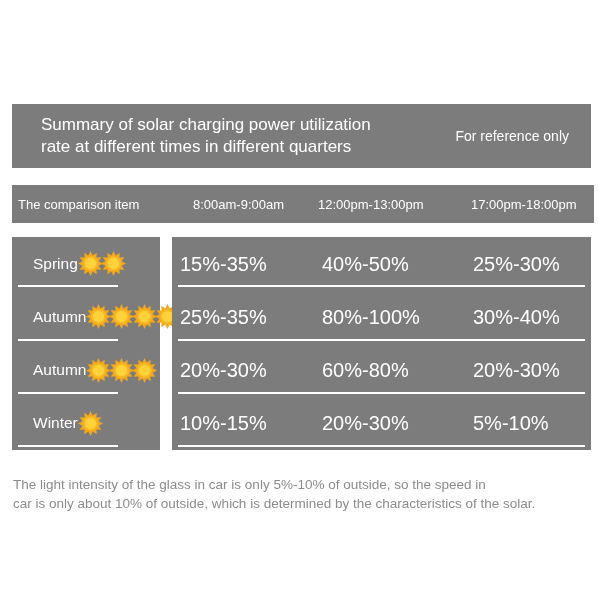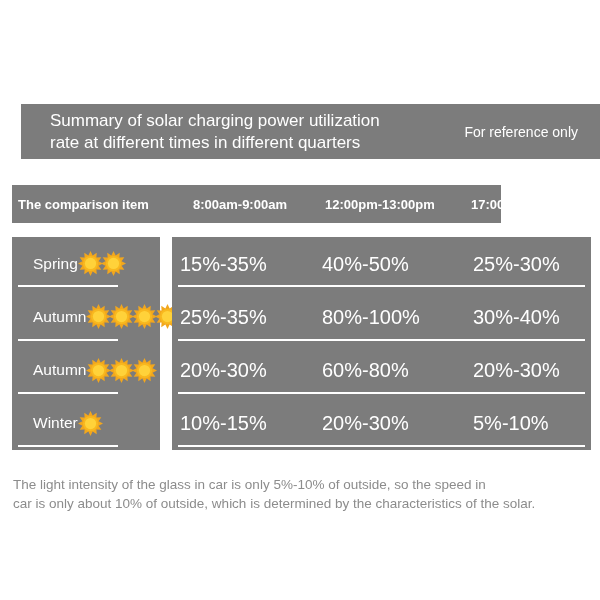--- a/index.html
+++ b/index.html
@@ -8,53 +8,51 @@
     position: relative;
     background: var(--page-bg, #ffffff);
     font-family: "Liberation Sans", sans-serif;
     overflow: hidden;
   }
   .canvas { position: absolute; inset: 0; }
 
   
   .title-bar {
     position: absolute; left: 12px; top: 104px;
-    width: 579px; height: 55px;
-    background: var(--panel-gray, #7c7c7c);
-    margin-left: 9px;
+    width: 579px; height: 64px;
+    background: var(--panel-gray, #7c7c7c);
   }
   .title-text {
     position: absolute; left: 29px; top: 50%;
     transform: translateY(-50%);
     color: var(--text-white, #ffffff);
     font-size: 17px; line-height: 22px;
     white-space: nowrap;
   }
   .ref-note {
     position: absolute; right: 22px; top: 50%;
     transform: translateY(-50%);
     color: var(--text-white, #ffffff);
     font-size: 14px; white-space: nowrap;
   }
 
   
   .header-bar {
     position: absolute; left: 12px; top: 185px;
-    width: 489px; height: 38px;
-    background: var(--panel-gray, #7c7c7c);
-    font-weight: bold;
+    width: 582px; height: 38px;
+    background: var(--panel-gray, #7c7c7c);
   }
   .hcell {
     position: absolute; top: 50%; transform: translateY(-50%);
     color: var(--text-white, #ffffff);
     font-size: 13px; white-space: nowrap;
   }
   .hcell.item { left: 6px; }
   .hcell.t1 { left: 181px; }
-  .hcell.t2 { left: 313px; }
+  .hcell.t2 { left: 306px; }
   .hcell.t3 { left: 459px; }
 
   
   .seasons-block {
     position: absolute; left: 12px; top: 237px;
     width: 148px; height: 213px;
     background: var(--panel-gray, #7c7c7c);
     display: flex; flex-direction: column;
   }
   .values-block {

